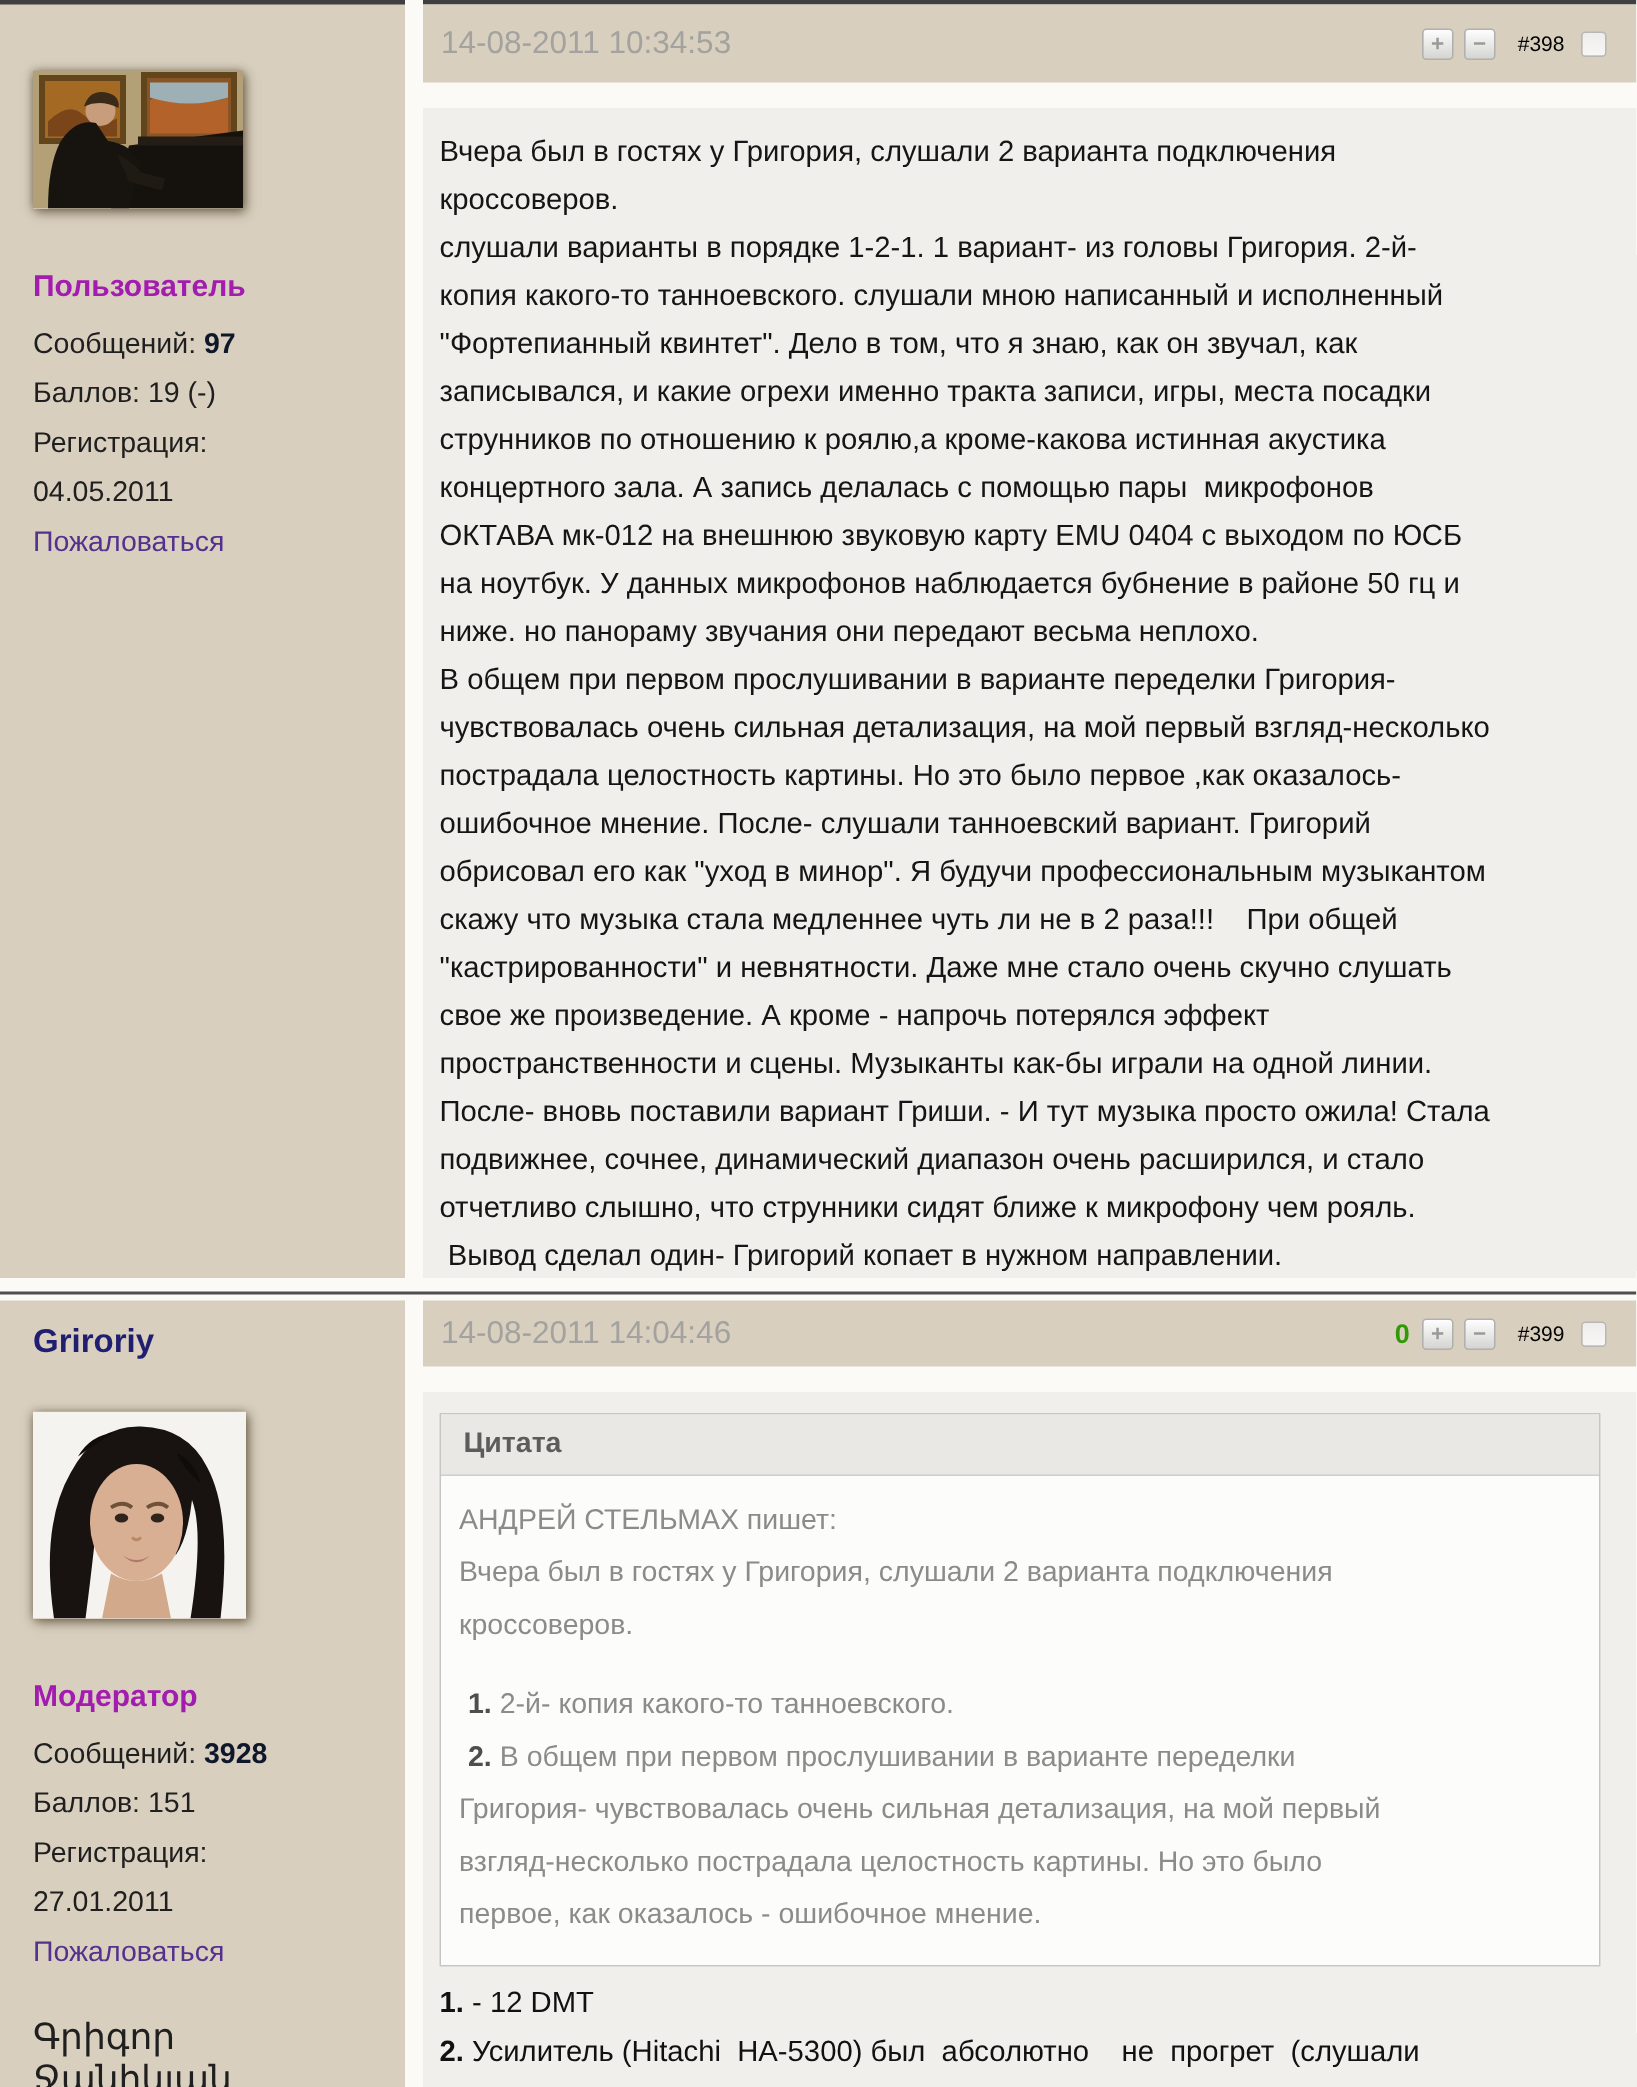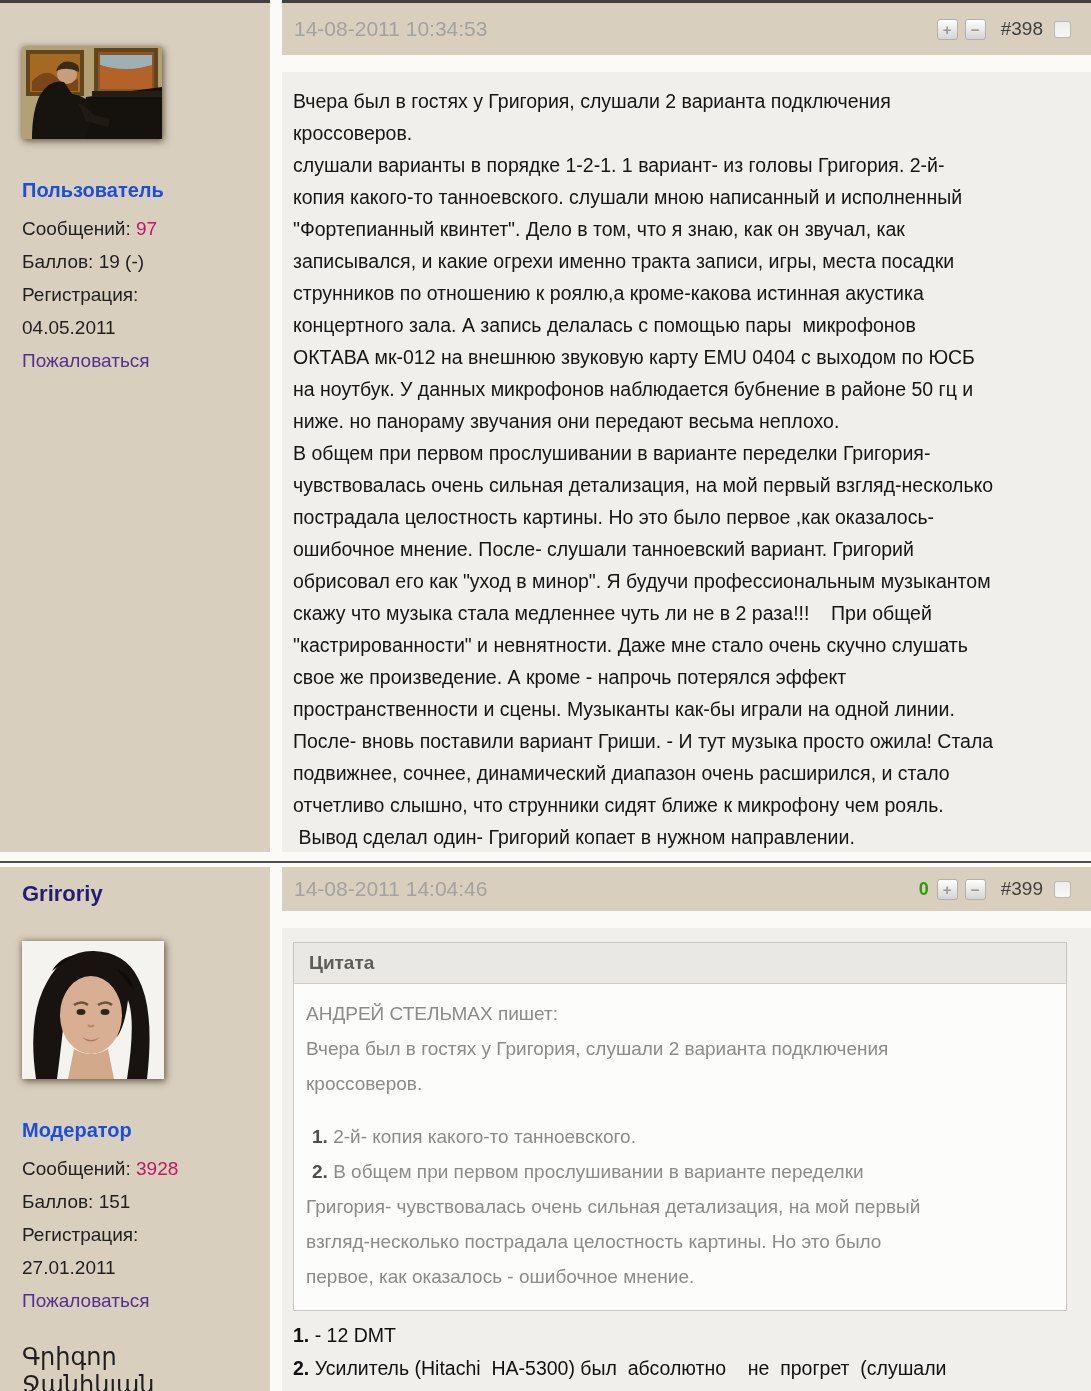--- a/index.html
+++ b/index.html
@@ -26,23 +26,23 @@
   .p1 .main { border-top: 3px solid #3f3f3f; }
 
   .username {
     font-size: 22px; font-weight: bold; color: #211d70;
     line-height: 30px; margin-bottom: 0;
   }
   .avatar { display: inline-block; margin-top: 30px;
     box-shadow: 0 0 6px rgba(70,55,30,.55), 2px 3px 7px rgba(70,55,30,.5);
     font-size: 0; line-height: 0; }
   .p2 .avatar { margin-top: 32px; }
-  .role { font-size: 20px; font-weight: bold; color: #1d4ed8; margin-top: 36px; }
+  .role { font-size: 20px; font-weight: bold; color: #a21caf; margin-top: 36px; }
   .info { margin-top: 10px; font-size: 19px; line-height: 33px; color: #1f1f1f; }
-  .info .val-link { color: #be185d; }
+  .info .val-link { color: #0f172a; font-weight: bold; }
   .report { font-size: 19px; line-height: 33px; color: #55308d; cursor: pointer; }
   .signature { margin-top: 26px; font-size: 24px; color: #1f1f1f;
     font-family: "DejaVu Sans", sans-serif; }
 
   .post-header {
     background: #d8cfbf;
     height: 52px;
     display: flex; align-items: center; justify-content: space-between;
     padding: 0 20px 0 12px;
   }
@@ -51,21 +51,21 @@
   .controls { display: flex; align-items: center; gap: 7px; }
   .rating { color: #2f9a05; font-size: 18px; font-weight: bold; margin-right: 1px; }
   .vote-btn {
     width: 21px; height: 21px;
     border: 1px solid #b0b0ae; border-radius: 3px;
     background: linear-gradient(#fefefe, #d4d4d2);
     color: #9a9a98; font-size: 15px; font-weight: bold;
     display: flex; align-items: center; justify-content: center;
     line-height: 1; cursor: pointer;
   }
-  .postnum { color: #404040; font-size: 19px; margin-left: 8px; }
+  .postnum { color: #000000; font-size: 14px; margin-left: 8px; }
   .checkbox {
     width: 17px; height: 17px;
     border: 1px solid #b7b7b5; border-radius: 3px;
     background: linear-gradient(#eeedeb, #f8f7f5);
     margin-left: 4px; cursor: pointer;
   }
 
   .body1 {
     margin-top: 17px;
     background: #f0efec;

